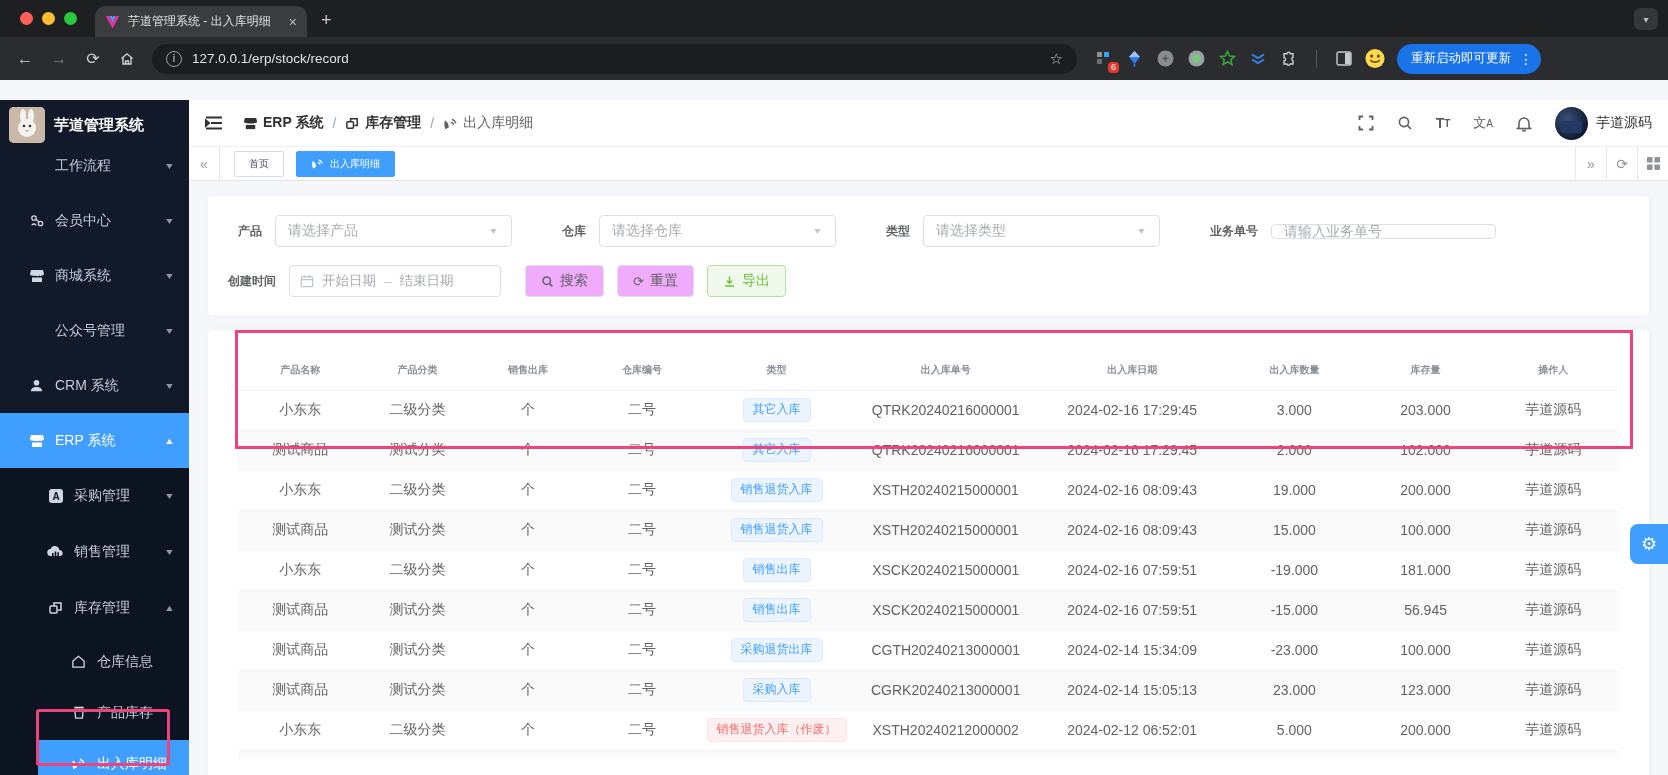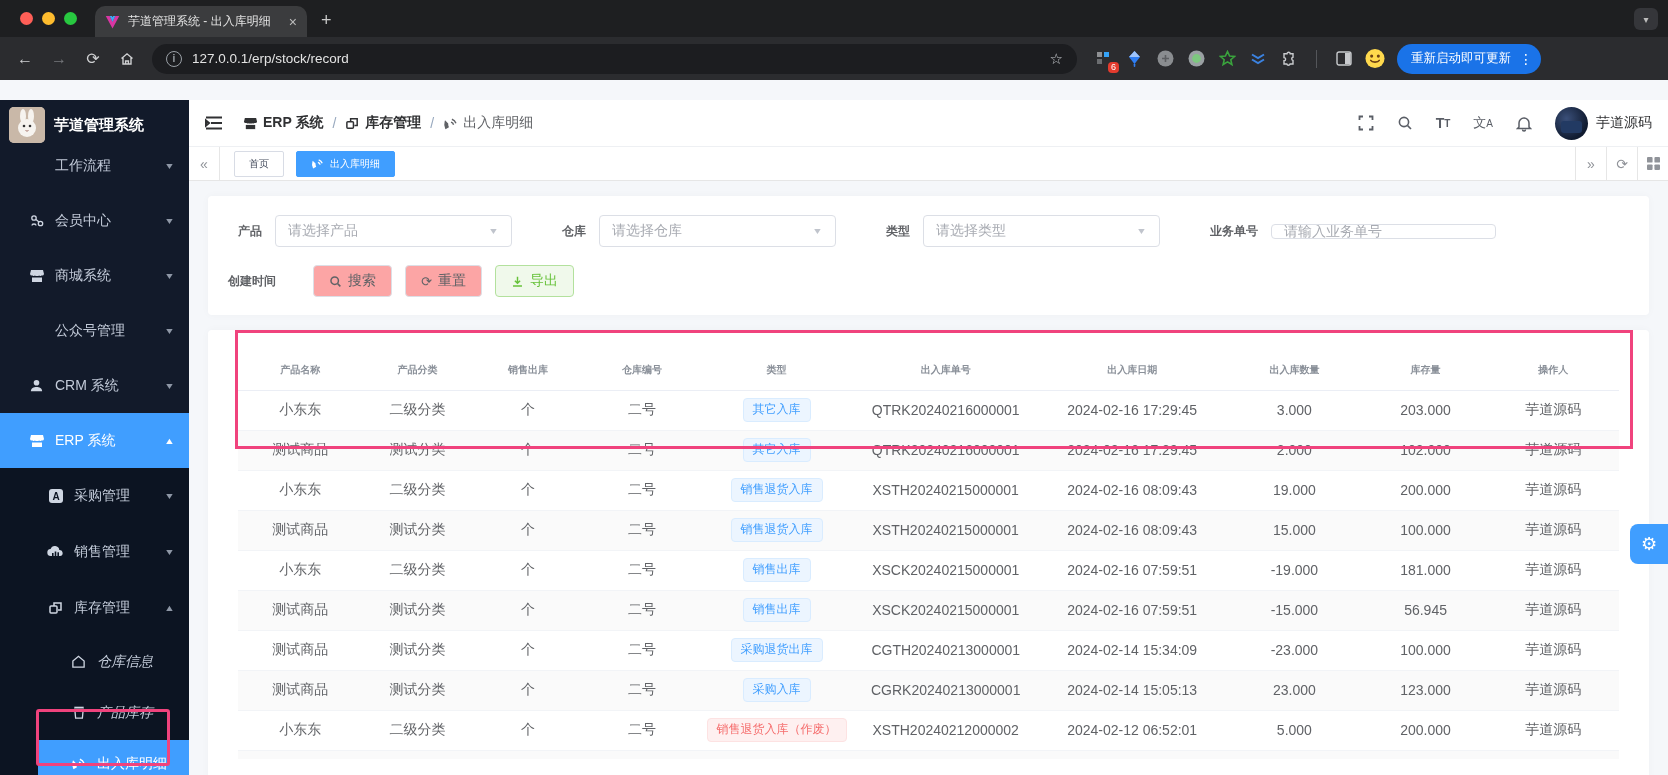--- a/index.html
+++ b/index.html
@@ -51,21 +51,21 @@
   .logo-img { width:36px; height:36px; border-radius:5px; background:#cdbfb4; display:flex; align-items:center; justify-content:center; overflow:hidden; flex:0 0 auto;}
   .logo-title { color:#fff; font-weight:700; font-size:15px; white-space:nowrap; }
   ul.menu { list-style:none; margin:-12px 0 0 0; padding:0; font-size:14px; }
   .mi { height:55px; display:flex; align-items:center; padding:0 14px 0 28px; gap:10px; position:relative; }
   .mi .mi-icon { width:17px; display:flex; justify-content:center; color:#cfd6e2; flex:0 0 auto; }
   .mi .chev { margin-left:auto; color:#8e97a6; font-size:11px; transform:scaleY(.8); }
   .mi.active-top { background:var(--accent,#409eff); color:#fff; }
   .mi.active-top .mi-icon, .mi.active-top .chev { color:#fff; }
   .submenu { background:#0c1422; }
   .mi.sub1 { height:56px; padding-left:47px; }
-  .mi.sub2 { height:51px; padding-left:70px;font-style:italic; }
+  .mi.sub2 { height:51px; padding-left:70px; }
   .record-wrap { height:51px; padding:2px 0; }
   .mi.record { height:47px; margin-left:38px; padding-left:32px; background:var(--accent,#409eff); color:#fff; }
   .mi.record .mi-icon { color:#fff; }
   
   #main { flex:1; display:flex; flex-direction:column; min-width:0; position:relative; }
   .navbar { height:46px; background:#fff; display:flex; align-items:center; padding:0 16px; gap:10px; }
   .hamburger { color:#303133; display:flex; }
   .crumbs { display:flex; align-items:center; gap:9px; margin-left:10px; font-size:14px; }
   .crumb { display:flex; align-items:center; gap:5px; color:#303133; font-weight:600; }
   .crumb.last { color:#606266; font-weight:400; }
@@ -94,21 +94,21 @@
   .f-item { display:flex; align-items:center; margin-right:50px; }
   .f-label { font-size:12px; font-weight:700; color:#606266; margin-right:13px; white-space:nowrap; }
   .sel { width:237px; height:32px; border:1px solid #dcdfe6; border-radius:4px; background:#fff;
     display:flex; align-items:center; padding:0 12px; color:#a8abb2; font-size:14px; }
   .sel .chev-d { margin-left:auto; color:#c0c4cc; font-size:11px; transform:scaleY(.8); }
   .txt-input { width:225px; height:15px; border:1px solid #dcdfe6; border-radius:4px; padding:0 12px;
     font-size:14px; color:#606266; outline:none; font-family:inherit; }
   .txt-input::placeholder { color:#a8abb2; }
   .daterange { width:212px; height:32px; border:1px solid #dcdfe6; border-radius:4px; background:#fff;
     display:flex; align-items:center; padding:0 10px; gap:8px; color:#a8abb2; font-size:13.5px; }
-  .btn { height:32px; padding:0 15px; border:1px solid #dcdfe6; border-radius:4px; background:#fca5a5;
+  .btn { height:32px; padding:0 15px; border:1px solid #dcdfe6; border-radius:4px; background:#f0abfc;
     color:#606266; font-size:14px; display:inline-flex; align-items:center; gap:6px; margin-left:13px; font-family:inherit; }
   .btn.search { margin-left:24px; }
   .btn .b-ic { font-size:13px; display:flex; }
   .btn.export { color:var(--success,#67c23a); background:var(--success-bg,#f0f9eb); border-color:var(--success-border,#b3e19d); }
   
   .table-card { flex:1; padding:20px 30px 0 30px; overflow:hidden; }
   table { width:100%; border-collapse:collapse; table-layout:fixed; }
   th { height:40px; font-size:10px; color:#8a9099; font-weight:700; border-bottom:1px solid #ebeef5; text-align:center; }
   td { height:40px; font-size:14px; color:#606266; text-align:center; border-bottom:1px solid #f2f4f7;
     white-space:nowrap; overflow:hidden; }
@@ -475,20 +475,29 @@
             </span>
           </div>
           <div class="f-item" style="margin-right:0;">
             <span class="f-label">业务单号</span>
             <input class="txt-input" placeholder="请输入业务单号" style="">
           </div>
         </div>
         <div class="filter-row">
           <div class="f-item" style="margin-right:0;">
             <span class="f-label">创建时间</span>
+            <span class="daterange">
+              <svg width="14" height="14" viewBox="0 0 16 16" fill="none" stroke="#c0c4cc" stroke-width="1.4">
+                  <rect x="1.5" y="3" width="13" height="11.5" rx="1.5"></rect>
+                  <path d="M1.5 6.5h13M5 1.5v3M11 1.5v3"></path>
+                </svg>
+              <span>开始日期</span>
+              <span style="color:#c0c4cc;">–</span>
+              <span>结束日期</span>
+            </span>
           </div>
           <button class="btn search">
             <span class="b-ic">
               <svg width="13" height="13" viewBox="0 0 16 16" stroke="#606266" stroke-width="1.8" fill="none">
                   <circle cx="7" cy="7" r="4.6"></circle>
                   <path d="m10.6 10.6 3.4 3.4"></path>
                 </svg>
             </span>
             <span>搜索</span>
           </button>

